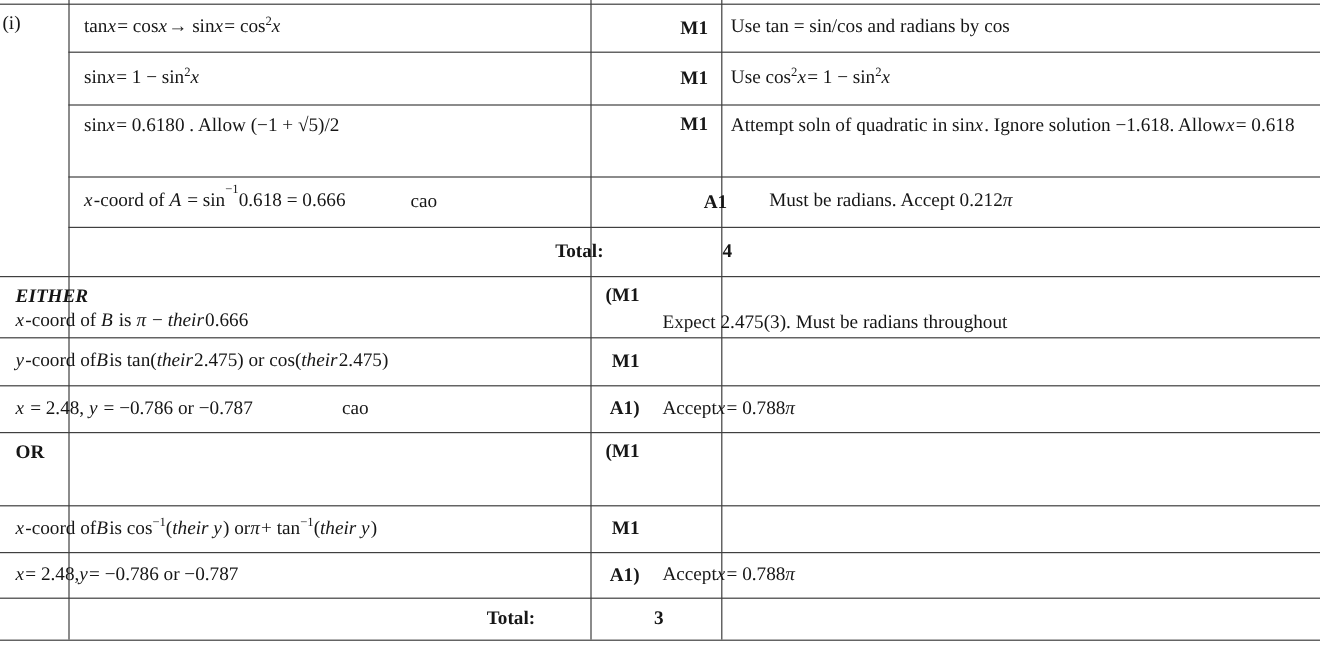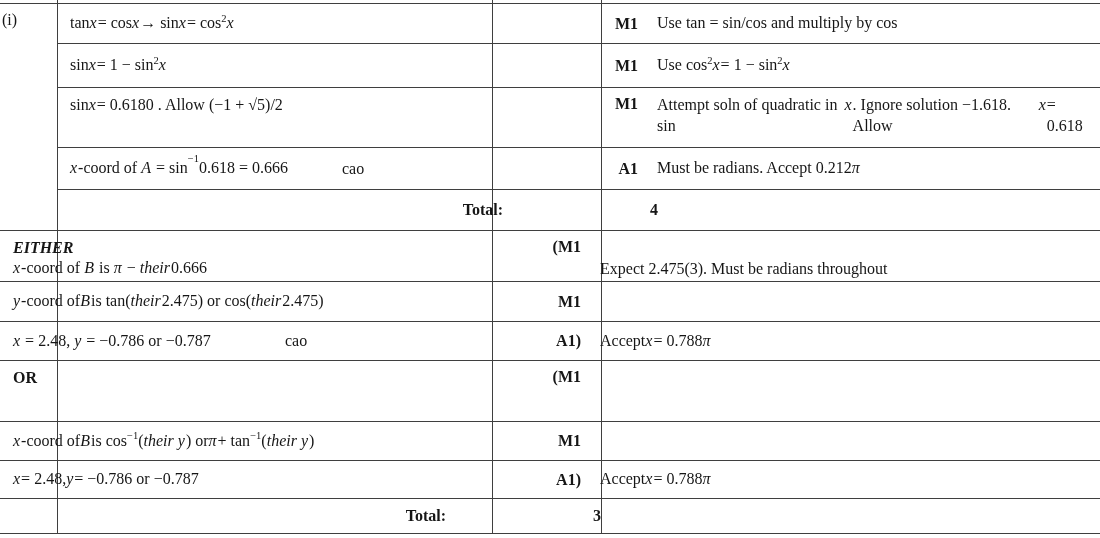--- a/index.html
+++ b/index.html
@@ -22,21 +22,21 @@
   .hline{position:absolute;left:0;width:1100px;height:1px;background:var(--border);}
   
   .section{position:absolute;left:0;right:0;display:flex;}
   .label-col{width:57px;flex:none;box-sizing:border-box;padding:7px 0 0 2px;}
   .rows-col{flex:1;display:flex;flex-direction:column;min-width:0;}
   .row{display:flex;box-sizing:border-box;border-bottom:1px solid var(--border);min-height:0;}
   .row.last{border-bottom:none;padding-left:20px;}
   .c-work{width:435px;flex:none;box-sizing:border-box;padding-left:13px;padding-right:6px;
           display:flex;align-items:center;position:relative;line-height:1.3;}
   .c-mark{width:109px;flex:none;box-sizing:border-box;padding-right:11px;
-          display:flex;align-items:center;justify-content:flex-end;font-weight:bold;margin-left:48px;}
+          display:flex;align-items:center;justify-content:flex-end;font-weight:bold;}
   .c-comment{flex:1;box-sizing:border-box;padding-left:8px;padding-right:8px;
           display:flex;align-items:center;line-height:1.3;min-width:0;}
   
   .row.top .c-work,.row.top .c-mark,.row.top .c-comment{align-items:flex-start;padding-top:7px;}
   .row.top .c-comment.cmt-line2{padding-top:28px;}
   
   .workline{line-height:20px;}
   .hd-italic{font-weight:bold;font-style:italic;}
   .hd-bold{font-weight:bold;}
   
@@ -60,36 +60,36 @@
 
   <div class="section" style="top:4px;height:226px;">
     <div class="label-col">
       <span>(i)</span>
     </div>
     <div class="rows-col">
 
       <div class="row" style="height:40px;">
         <div class="c-work">tan <i>x</i> = cos <i>x</i> → sin <i>x</i> = cos<sup>2</sup><i>x</i></div>
         <div class="c-mark">M1</div>
-        <div class="c-comment">Use tan = sin/cos and multiply by cos</div>
+        <div class="c-comment">Use tan = sin/cos and radians by cos</div>
       </div>
 
       <div class="row" style="height:44px;">
         <div class="c-work">sin <i>x</i> = 1 − sin<sup>2</sup><i>x</i></div>
         <div class="c-mark">M1</div>
         <div class="c-comment">Use cos<sup>2</sup><i>x</i> = 1 − sin<sup>2</sup><i>x</i></div>
       </div>
 
       <div class="row top" style="height:60px;">
         <div class="c-work">sin <i>x</i> = 0.6180 . Allow (−1 + √5)/2</div>
         <div class="c-mark">M1</div>
         <div class="c-comment">Attempt soln of quadratic in sin <i>x</i> . Ignore solution −1.618. Allow <i>x</i> = 0.618</div>
       </div>
 
-      <div class="row" style="height:42px;">
+      <div class="row" style="height:42px;gap:16px;">
         <div class="c-work">
           <span><i>x</i>-coord of <i>A</i> = sin<sup>−1</sup>0.618 = 0.666</span>
           <span class="cao">cao</span>
         </div>
         <div class="c-mark">A1</div>
         <div class="c-comment">Must be radians. Accept 0.212<i>π</i></div>
       </div>
 
       <div class="row total last" style="height:40px;">
         <div class="c-work">Total:</div>

